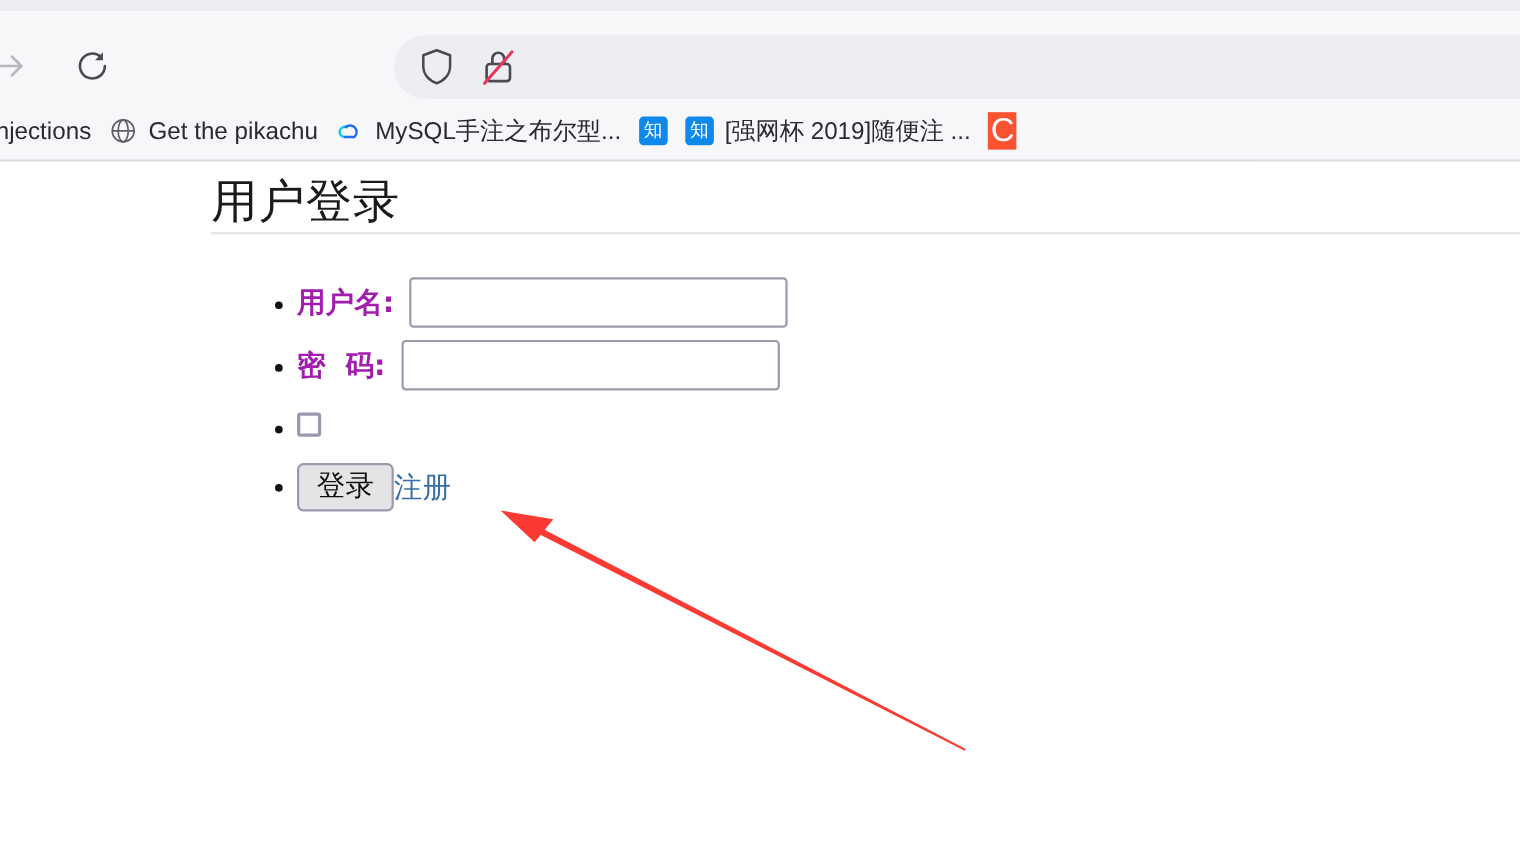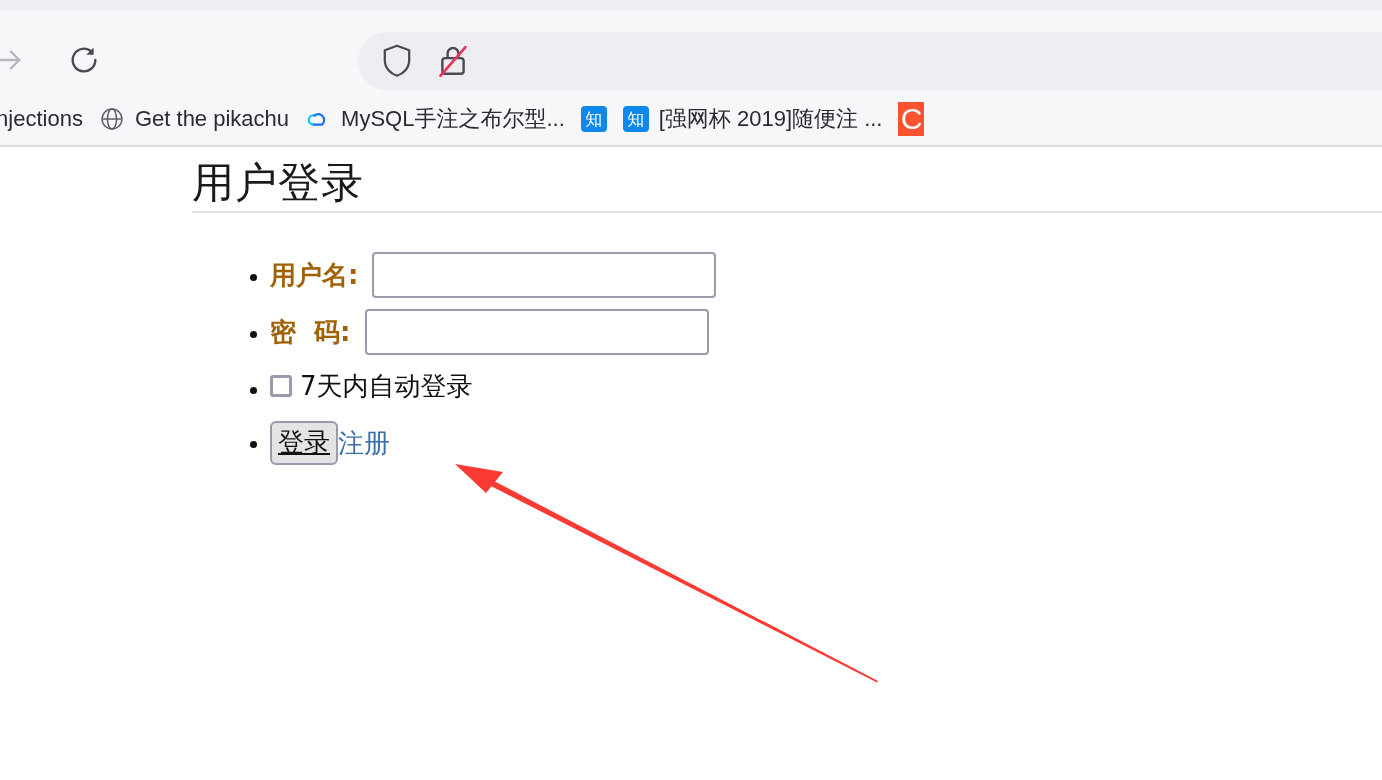--- a/index.html
+++ b/index.html
@@ -182,21 +182,21 @@
   #login-list > li::marker { font-size: 22px; }
 
   .field-row {
     display: flex;
     align-items: center;
     height: 48px;
   }
   .field-label {
     font-size: 26px;
     font-weight: bold;
-    color: #a16207;
+    color: #a21caf;
     font-family: "DejaVu Sans", "Liberation Sans", sans-serif;
     white-space: pre;
     margin-right: 14px;
   }
   .text-input {
     width: 344px;
     height: 46px;
     box-sizing: border-box;
     border: 2px solid #9a9aad;
     border-radius: 4px;
@@ -232,24 +232,23 @@
     align-items: center;
     height: 54px;
   }
   #login-button {
     font-size: 26px;
     font-family: "DejaVu Sans", "Liberation Sans", sans-serif;
     color: #111;
     background: #e4e4e6;
     border: 2px solid #9a9aad;
     border-radius: 6px;
-    padding: 5px 6px;
+    padding: 5px 16px;
     cursor: pointer;
     line-height: 1.15;
-    text-decoration: underline;
   }
   #register-link {
     font-size: 26px;
     color: #3a6ea8;
     text-decoration: none;
     cursor: pointer;
     font-family: "DejaVu Sans", "Liberation Sans", sans-serif;
   }
 
   
@@ -371,21 +370,20 @@
     <li>
       <div class="field-row">
         <span class="field-label">密  码:</span>
         <input class="text-input" type="password" id="password-input" placeholder="" style="">
       </div>
     </li>
 
     <li>
       <div id="remember-row">
         <span id="remember-checkbox"></span>
-        <span id="remember-label">7天内自动登录</span>
       </div>
     </li>
 
     <li>
       <div id="action-row">
         <button id="login-button">登录</button>
         <a id="register-link">注册</a>
       </div>
     </li>
 

